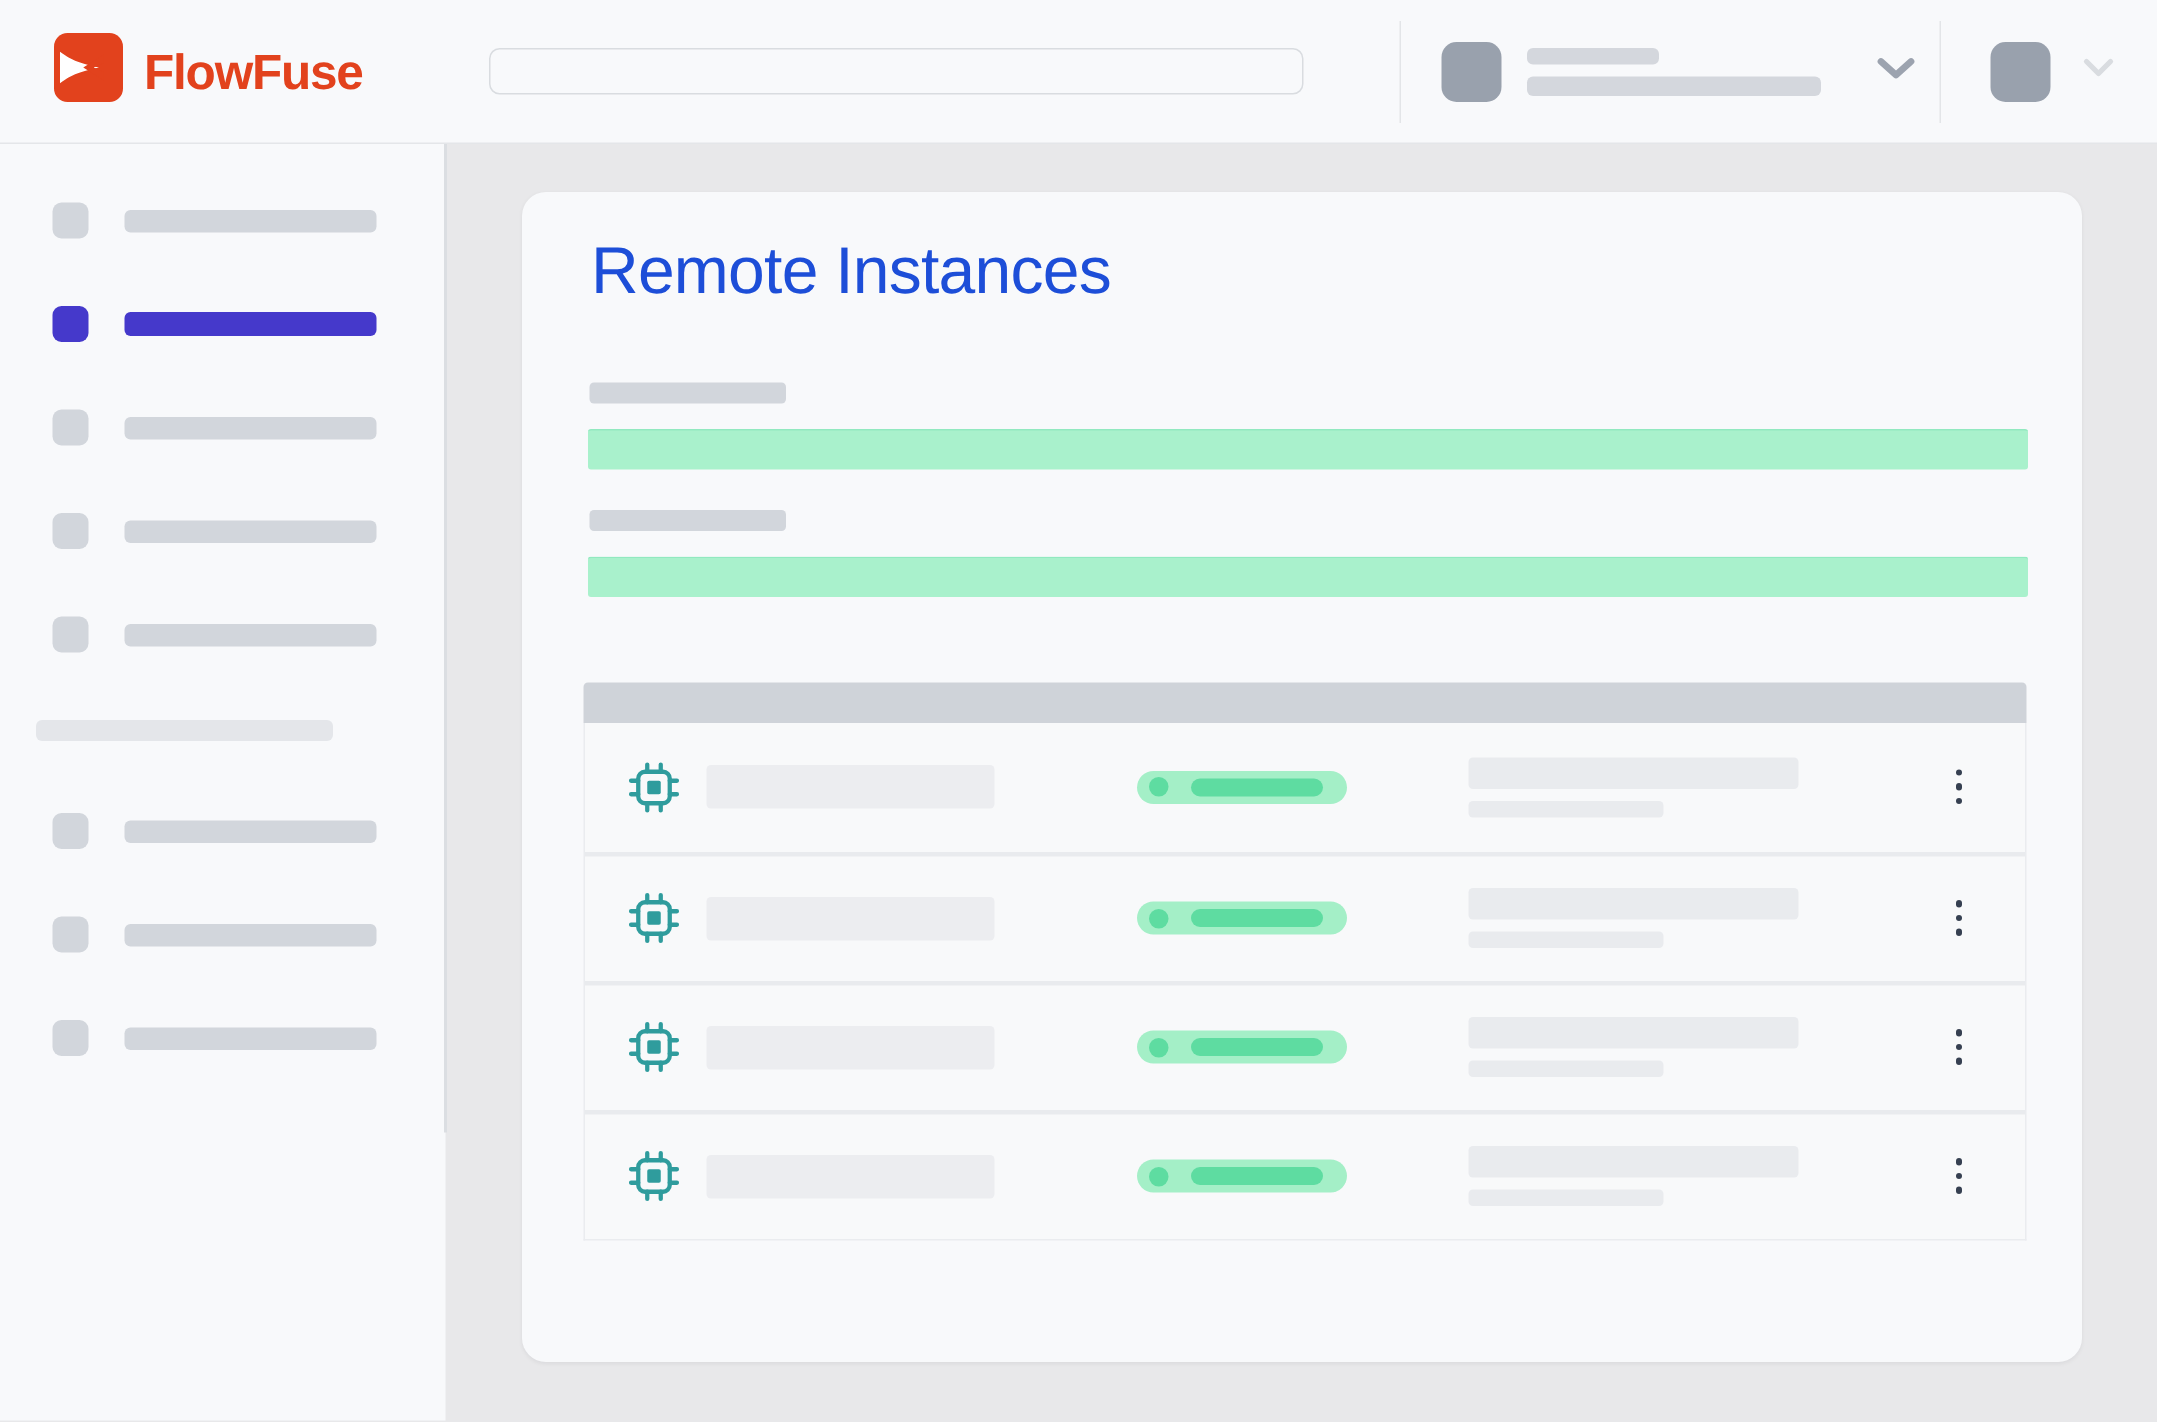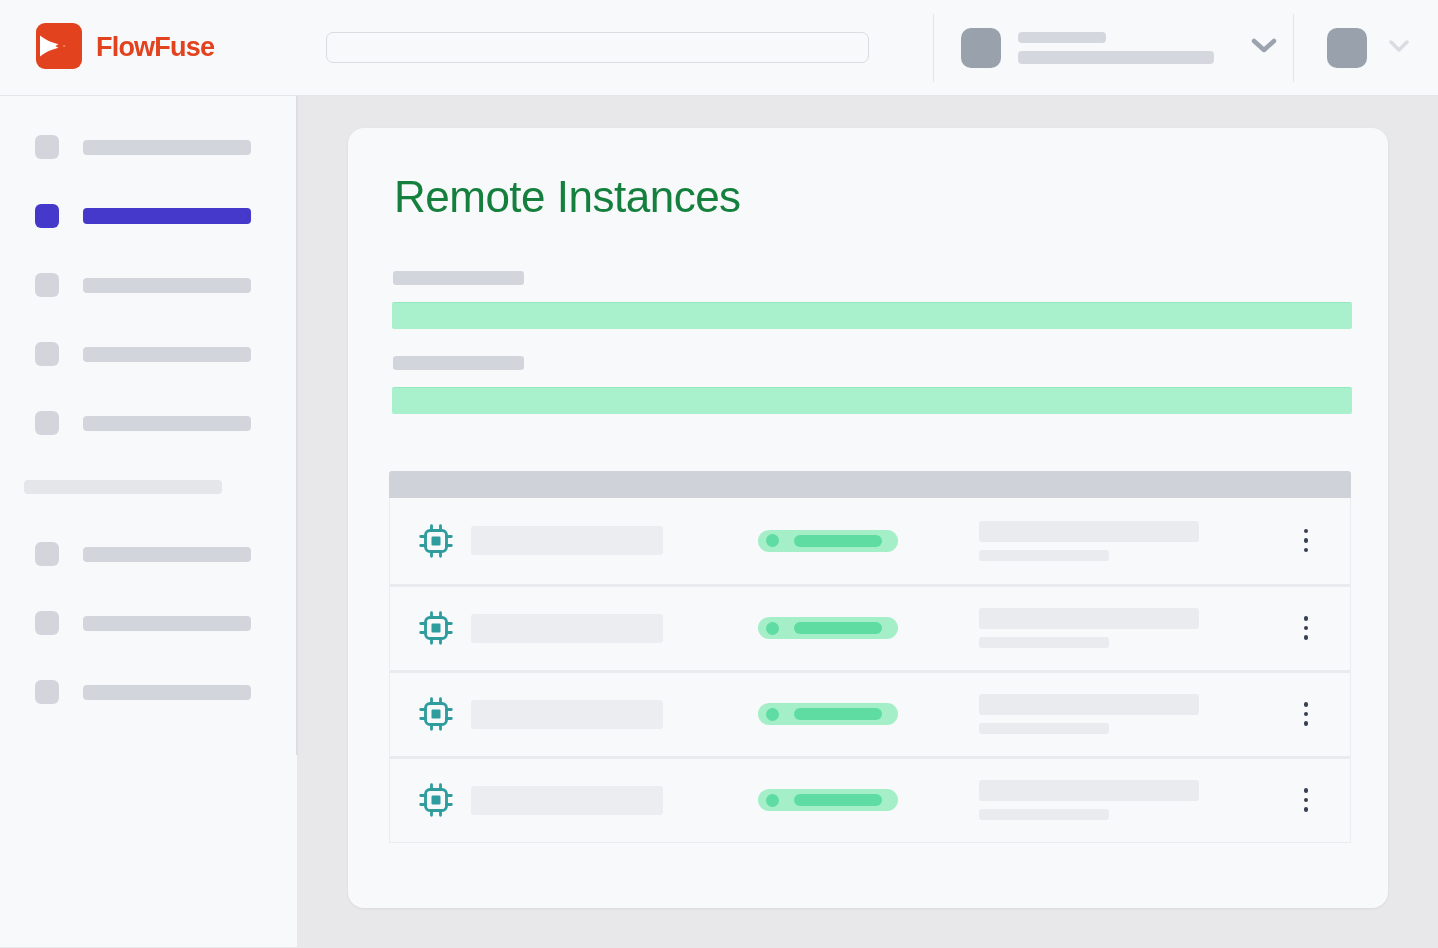--- a/index.html
+++ b/index.html
@@ -3,21 +3,21 @@
 <meta charset="utf-8">
 <style>
   * { margin:0; padding:0; box-sizing:border-box; }
   html,body { width:1438px; height:948px; overflow:hidden;
     font-family:"Liberation Sans","DejaVu Sans",sans-serif; background:#E8E8EA; }
 
   
   .topbar { height:96px; background:#F8F9FB; border-bottom:1px solid #E4E6E9;
     display:flex; align-items:center; position:relative; }
   .logo { display:flex; align-items:center; gap:14px; padding-left:36px; width:326px; flex:0 0 auto; }
-  .logo-word { font-size:27px; font-weight:bold; letter-spacing:-0.8px; color:#E2421D; }
+  .logo-word { font-size:33px; font-weight:bold; letter-spacing:-0.8px; color:#E2421D; }
   .search-box { flex:0 0 543px; height:31px; border:1px solid #D9DCE0; border-radius:7px;
     background:#F8F9FB; outline:none; padding:0 10px; font-size:14px; color:#3A4251; }
   .topbar-right { margin-left:auto; display:flex; align-items:center; height:100%; }
   .vdivider { width:1px; height:68px; background:#E3E5E8; }
   .menu-group { display:flex; align-items:center; height:100%; cursor:pointer; }
   .acct { width:359px; padding-left:27px; }
   .org  { width:144px; padding-left:33px; }
   .avatar-sq { width:40px; height:40px; border-radius:10px; background:#99A1AD; flex:0 0 auto; }
   .acct-bars { margin-left:17px; display:flex; flex-direction:column; gap:8px; }
   .bar-sm { width:88px; height:11px; border-radius:4px; background:#D4D7DD; }
@@ -33,22 +33,22 @@
   .nav-icon { width:24px; height:24px; border-radius:6px; background:#D2D6DC; flex:0 0 auto; }
   .nav-bar { width:168px; height:15px; border-radius:4px; background:#D2D6DC; margin-left:24px; }
   .side-item.active .nav-icon { background:#4539CB; }
   .side-item.active .nav-bar  { background:#4539CB; height:16px; }
   .side-item.section-label-row { padding-left:24px; height:14px; margin-top:7px; margin-bottom:48px; }
   .side-item.section-label-row .nav-bar { width:198px; height:14px; background:#E4E6EA; margin-left:0; }
 
   .content { flex:1; position:relative; }
   .card { position:absolute; left:51px; top:32px; width:1040px; height:780px;
     background:#F8F9FB; border-radius:16px; box-shadow:0 1px 3px rgba(16,24,40,.06); }
-  .page-title { margin:44px 0 0 46px; font-size:44px; font-weight:400;
-    letter-spacing:-0.5px; color:#15803d; line-height:1.15; }
+  .page-title { margin:28px 0 0 46px; font-size:44px; font-weight:400;
+    letter-spacing:-0.5px; color:#1d4ed8; line-height:1.15; }
   .form-area { padding:0 36px 0 44px; }
   .field-label { width:131px; height:14px; border-radius:3px; background:#D2D6DC; }
   .lbl-1 { margin-top:48px; margin-left:1px; }
   .lbl-2 { margin-top:27px; margin-left:1px; }
   .green-input { margin-top:17px; height:27px; width:100%; border-radius:2px;
     background:#A9F1CC; border-top:1px solid #92E9C0; cursor:text; }
 
   
   .table { margin:57px 37px 0 41px; }
   .table-head { height:27px; background:#CFD3D9; border-radius:3px 3px 0 0; }

